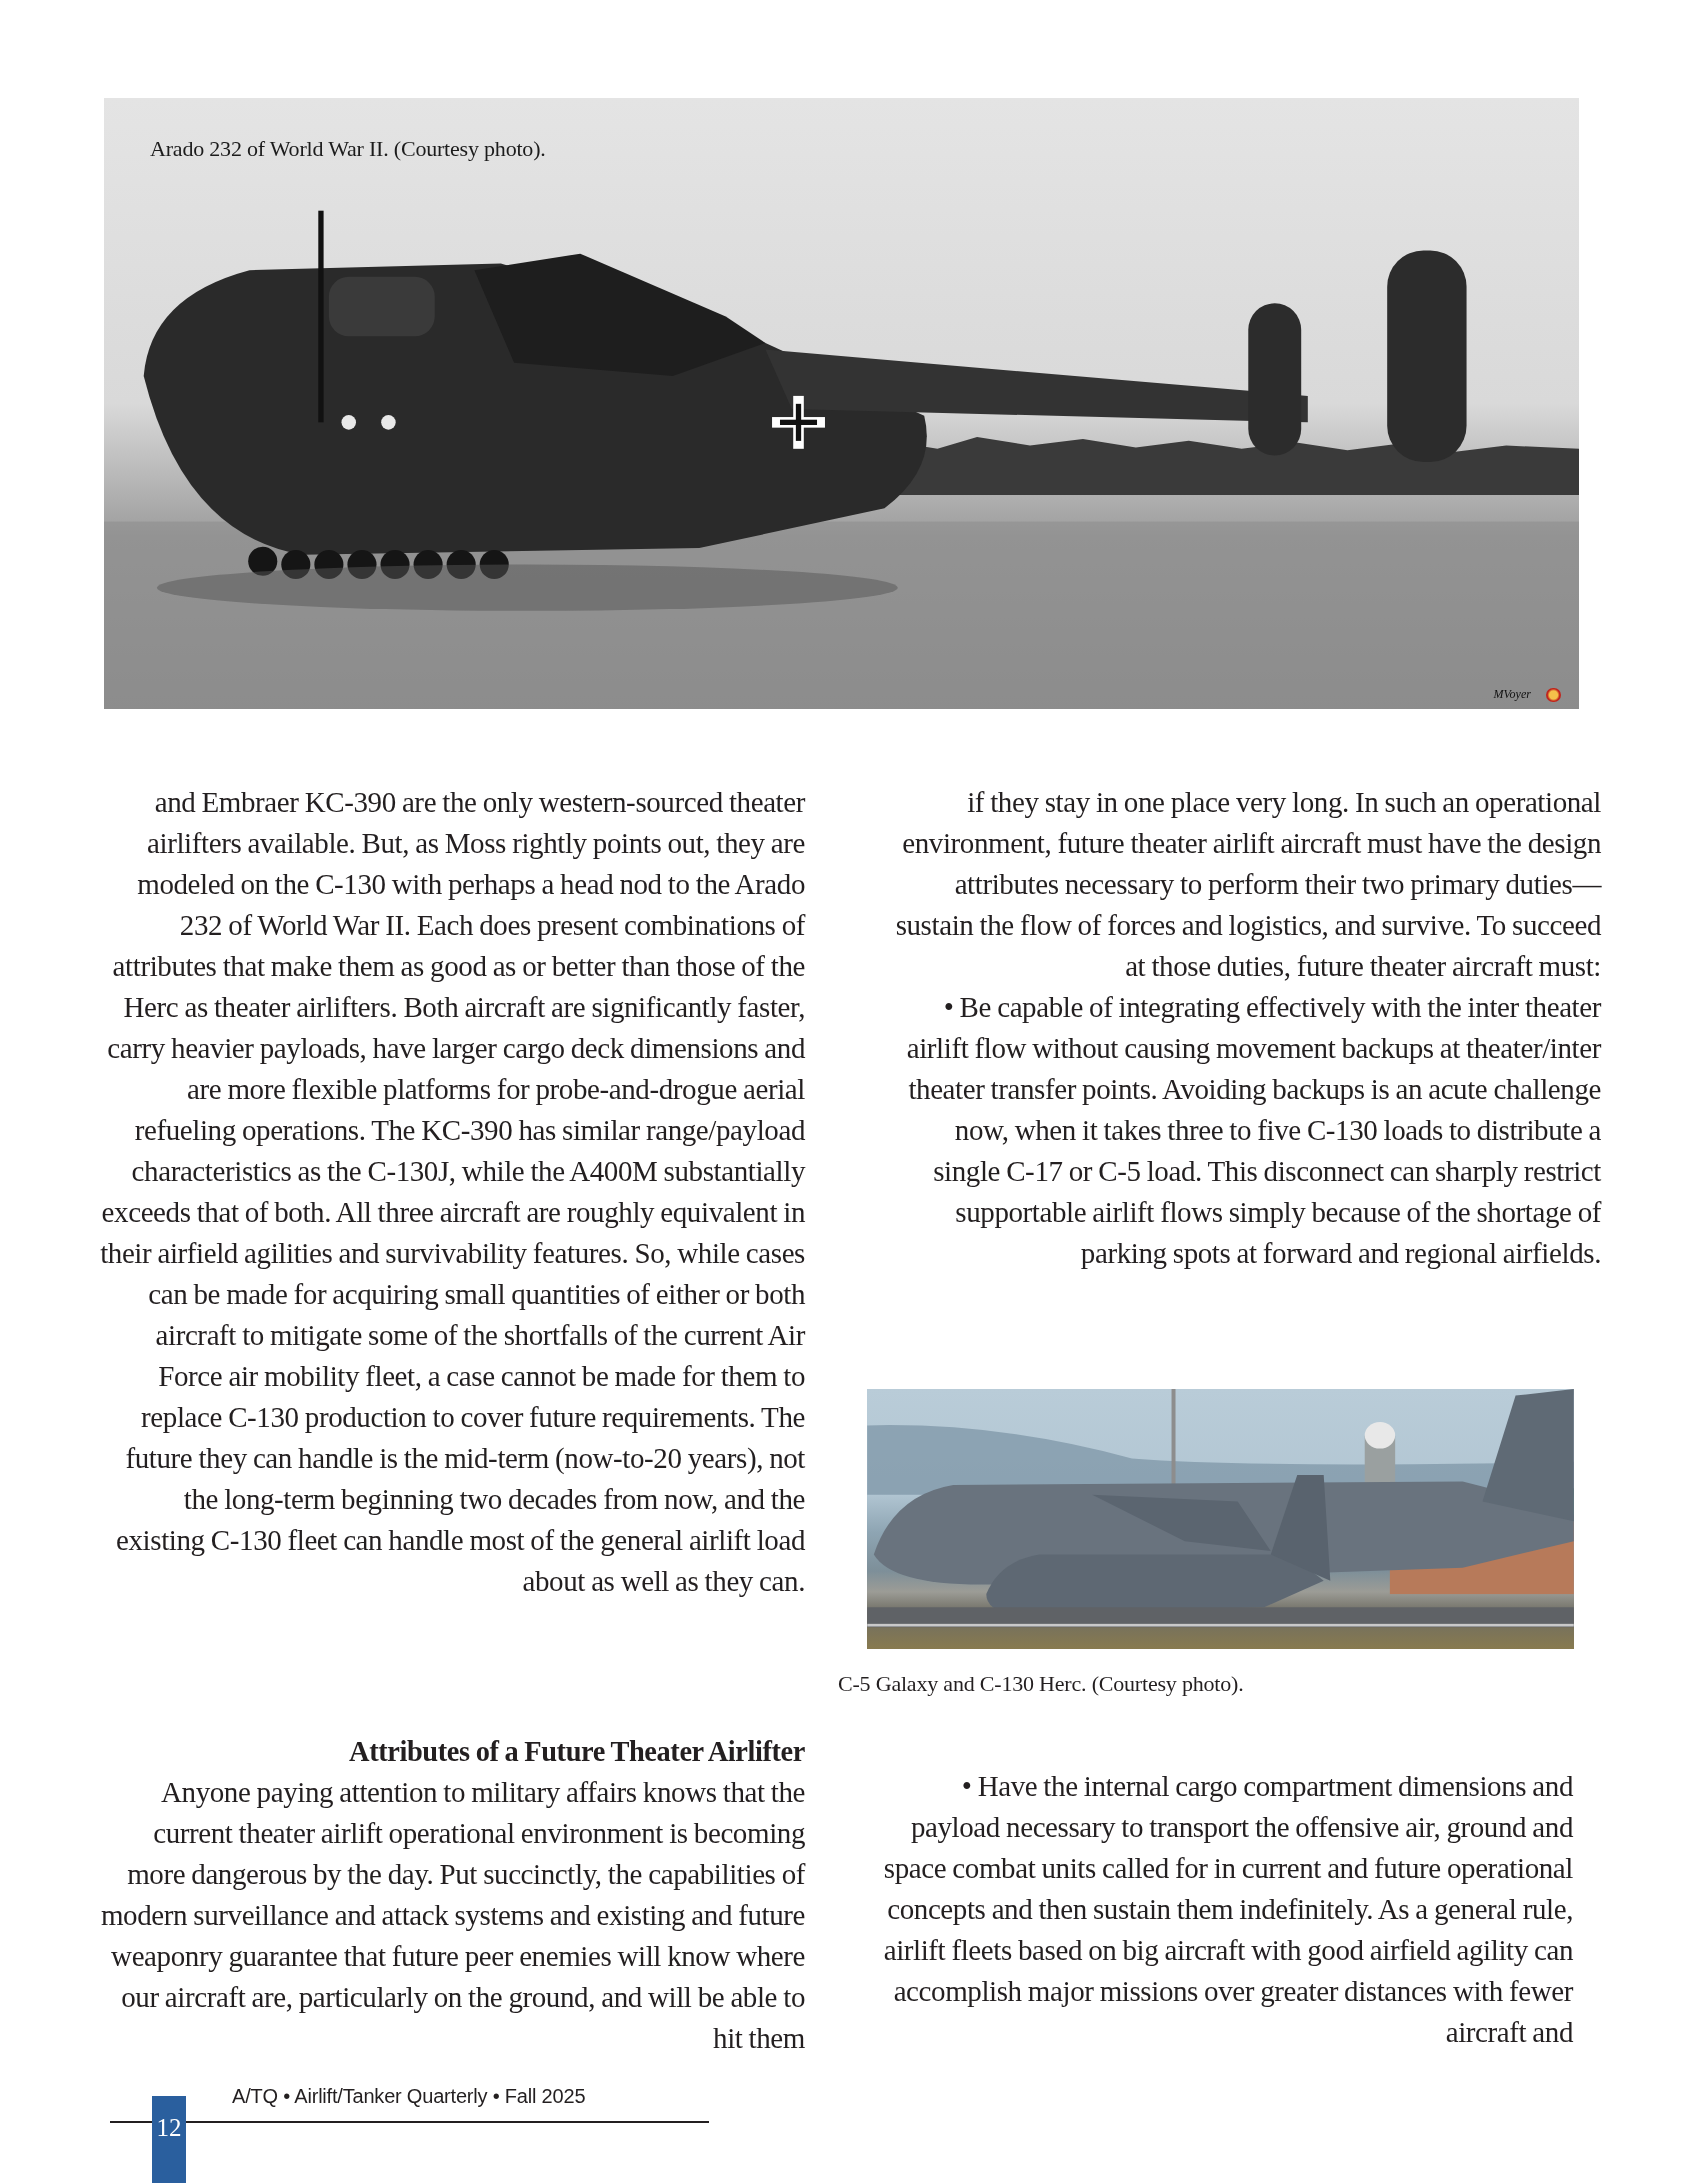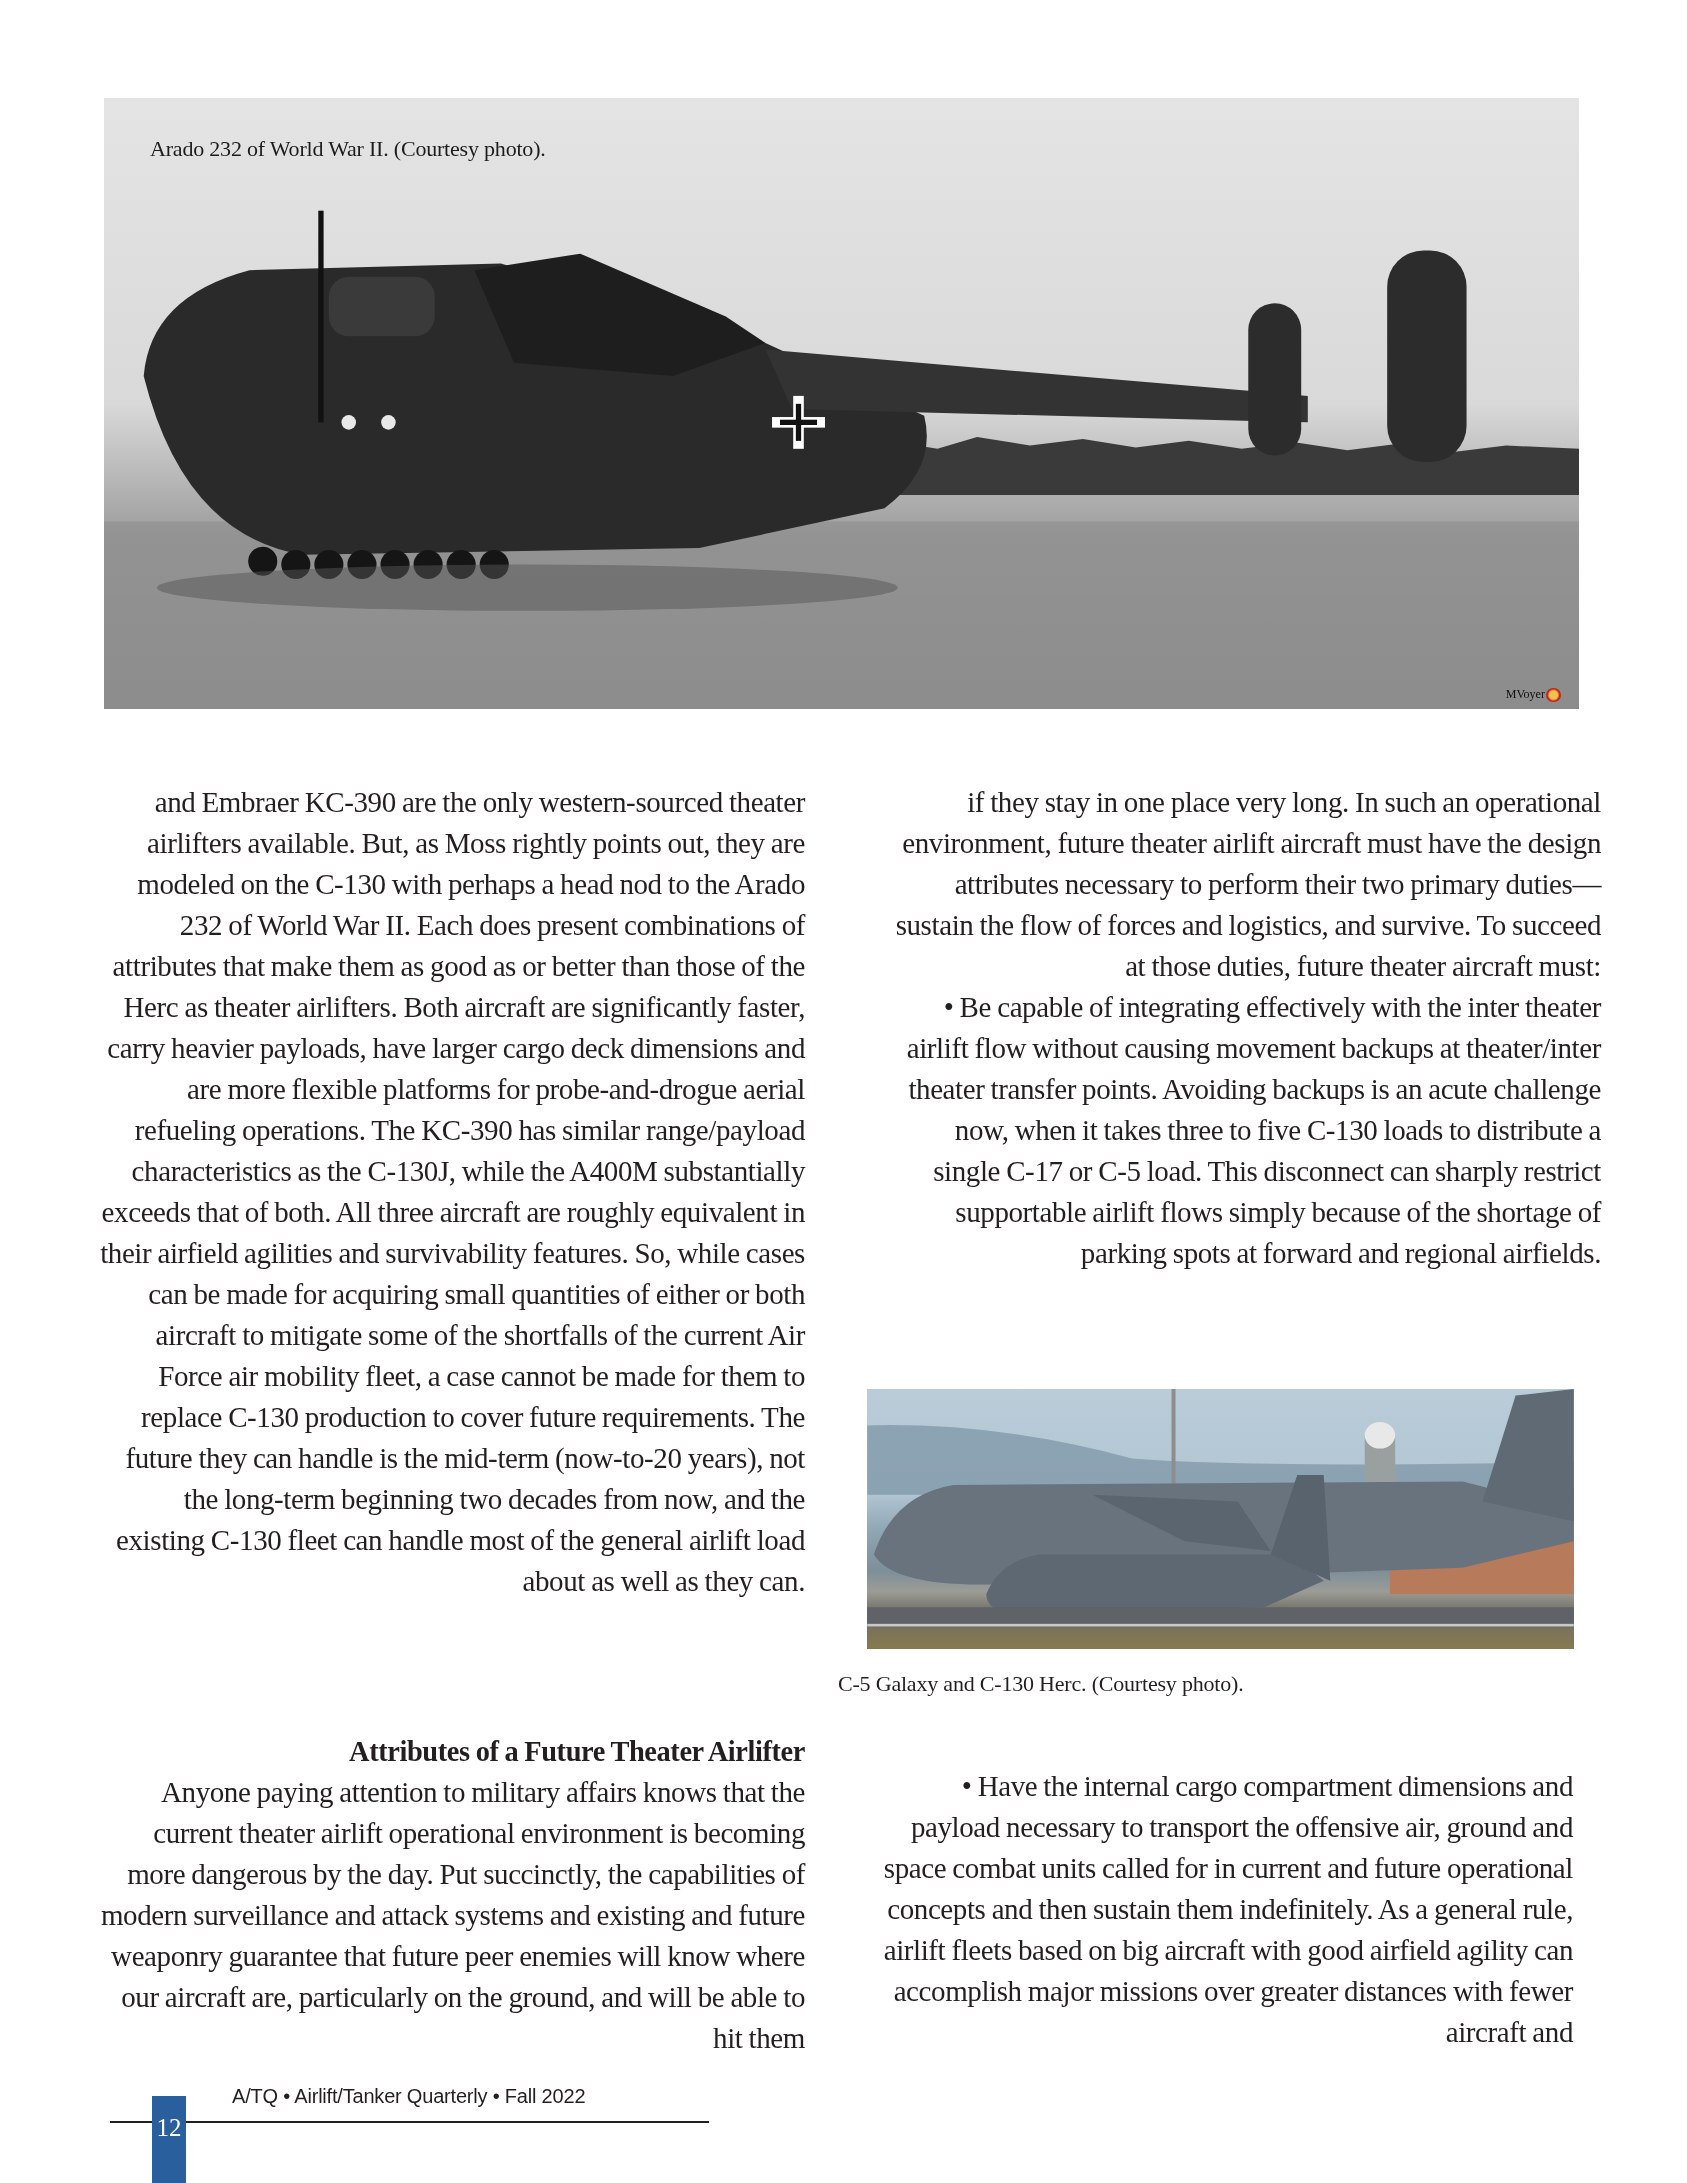--- a/index.html
+++ b/index.html
@@ -6,22 +6,22 @@
   body { width: 1687px; height: 2183px; position: relative; overflow: hidden;
          font-family: "Liberation Serif", "DejaVu Serif", serif; color: #231f20; }
 
   
   .photo-top { position: absolute; left: 104px; top: 98px; width: 1475px; height: 611px;
                overflow: hidden;
                background: linear-gradient(180deg, #e4e4e4 0%, #d9d9d9 50%, #b8b8b8 62%, #9c9c9c 72%, #8f8f8f 100%); }
   .photo-top .caption { position: absolute; left: 46px; top: 38px; font-size: 22px; color: #1c1c1c;
                         letter-spacing: -0.2px; }
   .photo-top svg { position: absolute; left: 0; top: 0; }
-  .photo-top .credit { position: absolute; right: 18.5px; bottom: 6.6px; font-size: 12px; 
-                       color: #111; display: flex; align-items: center; gap: 1px; }
+  .photo-top .credit { position: absolute; right: 18.5px; bottom: 6.6px; font-size: 12px; font-style: italic;
+                       color: #111; display: flex; align-items: center; gap: 15px; }
   .photo-top .credit .emblem { width: 14.6px; height: 14.6px; border-radius: 50%;
                                background: radial-gradient(circle, #f4c04a 0 40%, #c0241c 60%); }
 
   
   .col { position: absolute; font-size: 29px; line-height: 41px; text-align: justify;
          letter-spacing: -0.4px; word-spacing: -0.7px; }
   .col p { margin: 0; text-align: right; }
   .col-left { left: 98px; width: 707px; }
   .col-right { left: 865px; width: 708px; }
   .indent { text-indent: 28px; }
@@ -133,14 +133,14 @@
 </div>
 <div class="caption-c5">C-5 Galaxy and C-130 Herc. (Courtesy photo).</div>
 
 <div class="col col-right" style="top:1766px;">
   <p class="bullet">• Have the internal cargo compartment dimensions and payload necessary to transport the offensive air, ground and space combat units called for in current and future operational concepts and then sustain them indefinitely. As a general rule, airlift fleets based on big aircraft with good airfield agility can accomplish major missions over greater distances with fewer aircraft and</p>
 </div>
 
 <div class="footer-line"></div>
 <div class="footer-box" style="background: rgb(42, 95, 158);"></div>
 <div class="footer-num">12</div>
-<div class="footer-text">A/TQ • Airlift/Tanker Quarterly • Fall 2022</div>
+<div class="footer-text">A/TQ • Airlift/Tanker Quarterly • Fall 2025</div>
 
 
 </body></html>

